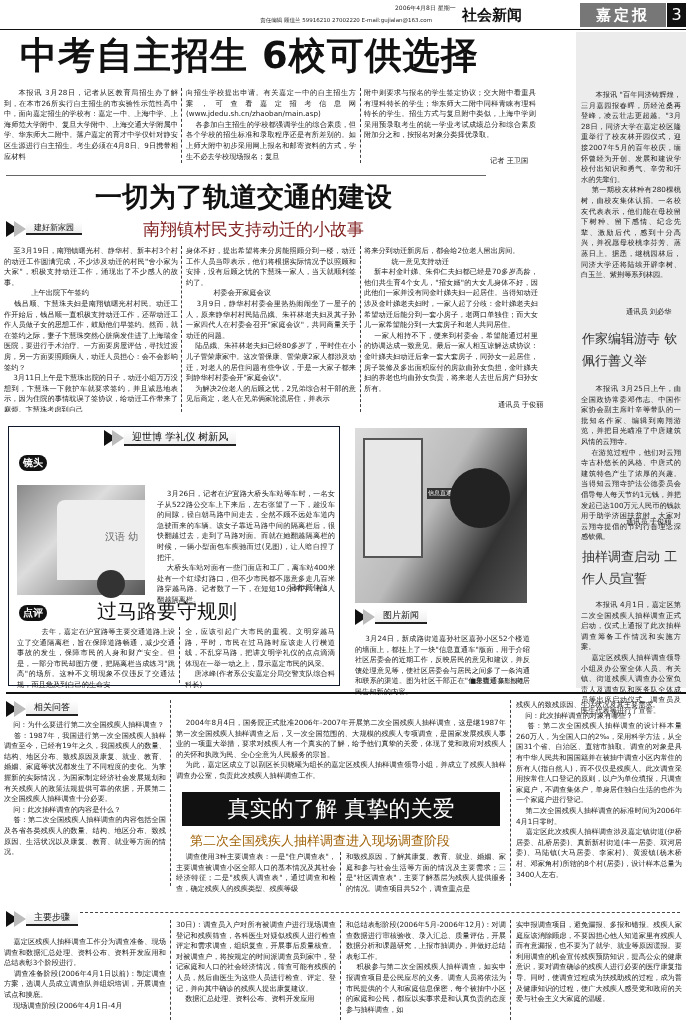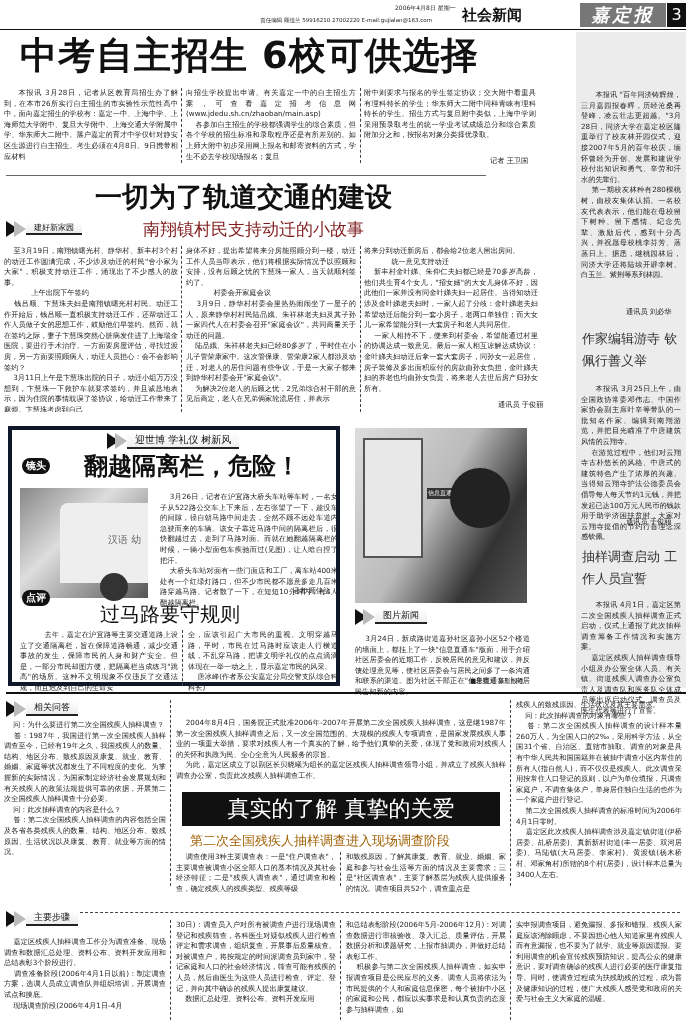--- a/index.html
+++ b/index.html
@@ -19,21 +19,21 @@
 .photo{background:linear-gradient(135deg,#888,#ddd 40%,#999 70%,#555)}
 .circle-tag{display:inline-block;background:#111;color:#fff;border-radius:9px;font-size:10px;padding:1px 4px;font-weight:bold}
 </style>
 </head>
 <body>
 
 <div class="abs" style="left:0;top:0;width:686px;height:30px;border-bottom:1.5px solid #111">
   <div class="abs hdr-meta" style="left:232px;top:17px;width:200px;text-align:right;font-size:5.5px">责任编辑 顾佳兰 59916210 27002220 E-mail:gujialan@163.com</div>
   <div class="abs hdr-meta" style="left:395px;top:4px;font-size:6px">2006年4月8日 星期一</div>
   <div class="abs" style="left:462px;top:6px;font-size:15px;font-weight:bold">社会新闻</div>
-  <div class="abs" style="left:580px;top:3px;width:86px;height:24px;background:#777;color:#fff;font-family:'DejaVu Serif',serif;font-size:18px;font-style:italic;font-weight:bold;text-align:center;line-height:24px;letter-spacing:3px">嘉定报</div>
+  <div class="abs" style="left:580px;top:3px;width:86px;height:24px;background:#777;color:#fff;font-family:'DejaVu Serif',serif;font-size:15px;font-weight:bold;text-align:center;line-height:24px;letter-spacing:3px">嘉定报</div>
   <div class="abs" style="left:667px;top:3px;width:19px;height:24px;background:#111;color:#fff;font-size:16px;text-align:center;line-height:24px">3</div>
 </div>
 
 <div class="abs" style="left:20px;top:33px;font-size:37px;line-height:46px;font-weight:bold;letter-spacing:1px">中考自主招生 6校可供选择</div>
 <div class="abs body-text ind" style="left:4px;top:88px;width:174px">本报讯 3月28日，记者从区教育局招生办了解到，在本市26所实行自主招生的市实验性示范性高中中，面向嘉定招生的学校有：嘉定一中、上海中学、上海师范大学附中、复旦大学附中、上海交通大学附属中学、华东师大二附中。落户嘉定的育才中学仅针对静安区生源进行自主招生。考生必须在4月8日、9日携带相应材料</div>
 <div class="abs dash-v" style="left:181px;top:88px;height:75px"></div>
 <div class="abs body-text" style="left:186px;top:88px;width:170px">向招生学校提出申请。有关嘉定一中的自主招生方案，可查看嘉定招考信息网(www.jdedu.sh.cn/zhaoban/main.asp)
     各参加自主招生的学校都强调学生的综合素质，但各个学校的招生标准和录取程序还是有所差别的。如上师大附中初步采用网上报名和邮寄资料的方式，学生不必去学校现场报名；复旦</div>
 <div class="abs dash-v" style="left:360px;top:88px;height:75px"></div>
 <div class="abs body-text" style="left:364px;top:88px;width:172px">附中则要求与报名的学生签定协议；交大附中看重具有理科特长的学生；华东师大二附中同样青睐有理科特长的学生。招生方式与复旦附中类似，上海中学则采用预录取考生的统一学业考试成绩总分和综合素质附加分之和，按报名对象分类择优录取。</div>
@@ -70,37 +70,36 @@
     3月9日，静华村村委会里热热闹闹坐了一屋子的人，原来静华村村民陆品娥、朱祥林老夫妇及其子孙一家四代人在村委会召开"家庭会议"，共同商量关于动迁的问题。
     陆品娥、朱祥林老夫妇已经80多岁了，平时住在小儿子管荣康家中。这次管保康、管荣康2家人都涉及动迁，对老人的居住问题有些争议，于是一大家子都来到静华村村委会开"家庭会议"。
     为解决2位老人的后顾之忧，2兄弟综合村干部的意见后商定，老人在兄弟俩家轮流居住，并表示</div>
 <div class="abs dash-v" style="left:360px;top:246px;height:166px"></div>
 <div class="abs body-text" style="left:364px;top:246px;width:174px;height:160px;overflow:hidden">将来分到动迁新房后，都会给2位老人留出房间。
             统一意见支持动迁
     新丰村金叶娣、朱仰仁夫妇都已经是70多岁高龄，他们共生育4个女儿，"招女婿"的大女儿身体不好，因此他们一家并没有同金叶娣夫妇一起居住。当得知动迁涉及金叶娣老夫妇时，一家人起了分歧：金叶娣老夫妇希望动迁后能分到一套小房子，老两口单独住；而大女儿一家希望能分到一大套房子和老人共同居住。
     一家人相持不下，便来到村委会，希望能通过村里的协调达成一致意见。最后一家人相互谅解达成协议：金叶娣夫妇动迁后拿一套大套房子，同孙女一起居住，房子装修及多出面积应付的房款由孙女负担，金叶娣夫妇的养老也均由孙女负责，将来老人去世后房产归孙女所有。</div>
 <div class="abs body-text" style="left:498px;top:400px">通讯员 于俊丽</div>
 
-<div class="abs" style="left:8px;top:426px;width:332px;height:260px;border:4px solid #0f172a">
+<div class="abs" style="left:8px;top:426px;width:332px;height:260px;border:1px solid #0f172a">
   <div class="abs sec-tag" style="left:95px;top:2px">
     <span class="arrow"></span>
       <span class="arrow2"></span>
     <span class="lbl" style="font-size:10px">迎世博 学礼仪 树新风</span>
   </div>
   <span class="abs circle-tag" style="left:10px;top:28px">镜头</span>
-  <div class="abs" style="left:72px;top:20px;font-size:24px;font-weight:bold;line-height:32px">翻越隔离栏，危险！</div>
   <div class="abs photo" style="left:8px;top:58px;width:128px;height:110px">
     <div class="abs" style="left:40px;top:15px;width:88px;height:80px;background:#eee;border-radius:8px 0 0 0"></div>
     <div class="abs" style="left:88px;top:45px;font-size:10px;color:#666">汉语 幼</div>
     <div class="abs" style="left:80px;top:85px;width:28px;height:28px;border-radius:14px;background:#333"></div>
   </div>
   <div class="abs body-text" style="left:148px;top:62px;width:178px">    3月26日，记者在沪宜路大桥头车站等车时，一名女子从522路公交车上下来后，左右张望了一下，趁没车的间隙，径自朝马路中间走去，全然不顾不远处车道内急驶而来的车辆。该女子靠近马路中间的隔离栏后，很快翻越过去，走到了马路对面。而就在她翻越隔离栏的时候，一辆小型面包车疾驰而过(见图)，让人暗自捏了把汗。
     大桥头车站对面有一些门面店和工厂，离车站400米处有一个红绿灯路口，但不少市民都不愿意多走几百米路穿越马路。记者数了一下，在短短10分钟内，有4人翻越隔离栏。</div>
   <div class="abs body-text" style="left:280px;top:156px">记者 顾佳兰</div>
-  <span class="abs circle-tag" style="left:10px;top:160px">点评</span>
+  <span class="abs circle-tag" style="left:10px;top:178px">点评</span>
   <div class="abs body-text ind" style="left:8px;top:200px;width:158px">    去年，嘉定在沪宜路等主要交通道路上设立了交通隔离栏，旨在保障道路畅通，减少交通事故的发生，保障市民的人身和财产安全。但是，一部分市民却图方便，把隔离栏当成练习"跳高"的场所。这种不文明现象不仅违反了交通法规，而且危及到自己的生命安</div>
   <div class="abs" style="left:88px;top:170px;font-size:20px;line-height:28px">过马路要守规则</div>
   <div class="abs dash-v" style="left:170px;top:200px;height:56px"></div>
   <div class="abs body-text" style="left:176px;top:200px;width:150px">全，应该引起广大市民的重视。文明穿越马路，平时，市民在过马路时应该走人行横道线，不乱穿马路，把讲文明学礼仪的点点滴滴体现在一举一动之上，显示嘉定市民的风采。
     唐冰峰(作者系公安嘉定分局交警支队综合科科长)</div>
 </div>
 
 <div class="abs photo" style="left:355px;top:428px;width:172px;height:175px;background:linear-gradient(120deg,#ddd,#bbb 45%,#333 75%,#555)">
   <div class="abs" style="left:8px;top:10px;width:60px;height:120px;background:#e8e8e8;border:2px solid #555"></div>
   <div class="abs" style="left:72px;top:60px;font-size:6px;background:#333;color:#fff;padding:1px">信息直通车</div>

